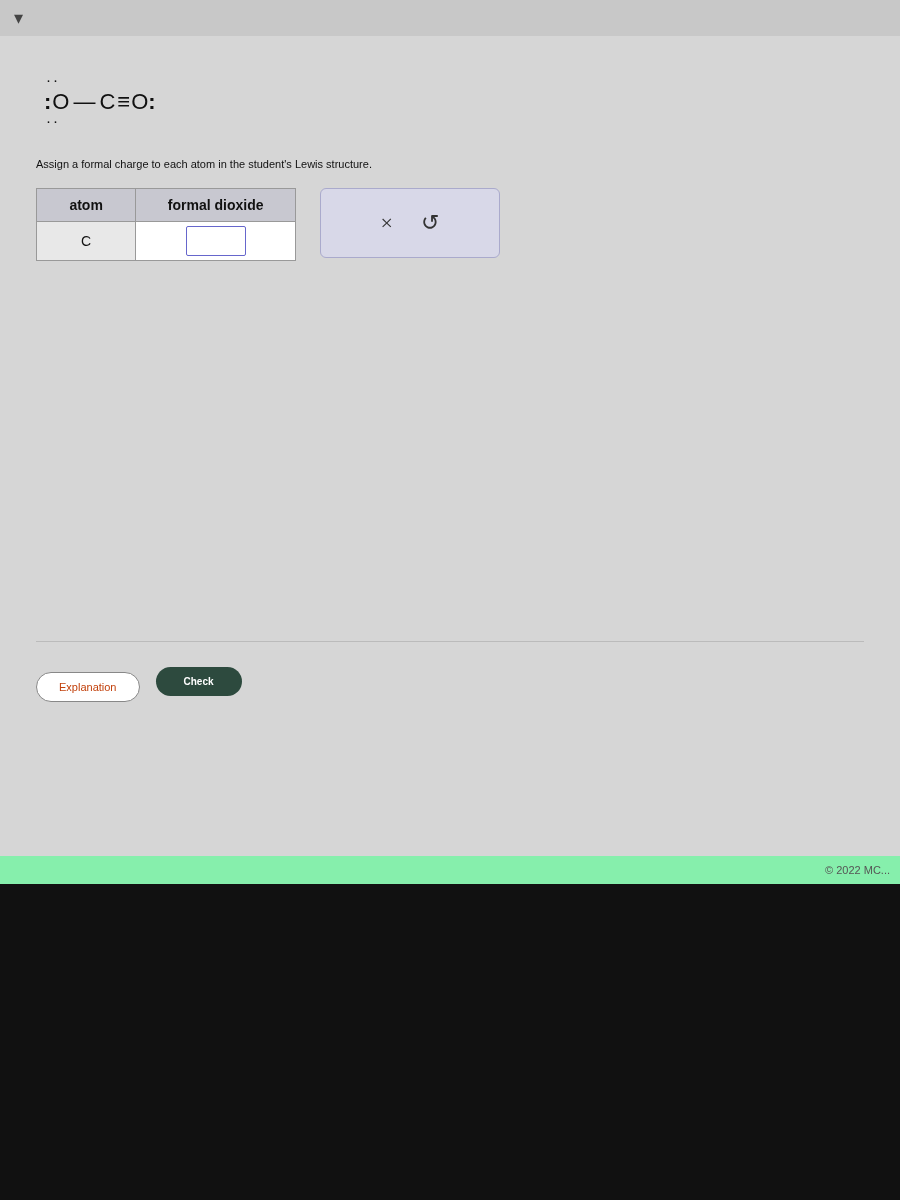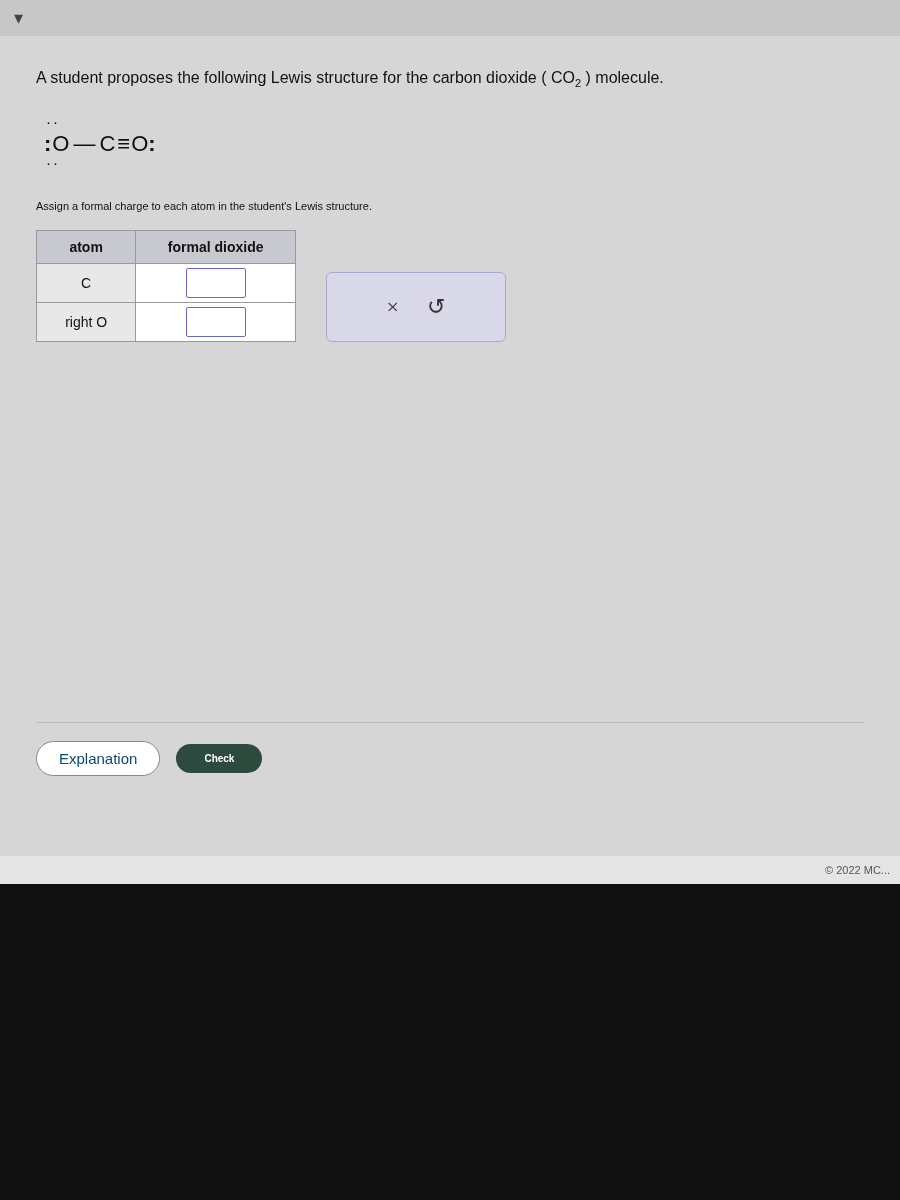--- a/index.html
+++ b/index.html
@@ -112,22 +112,22 @@
     .assign-text {
       font-size: 11px;
       color: #111;
       margin-bottom: 18px;
       font-family: Arial, sans-serif;
     }
 
     .table-and-feedback {
       display: flex;
       flex-direction: row;
-      align-items: flex-end;
-      gap: 30px;
+      align-items: flex-start;
+      gap: 24px;
     }
 
     .formal-charge-table {
       border-collapse: collapse;
       background: white;
       min-width: 260px;
     }
 
     .formal-charge-table th {
       background: #c8c8d0;
@@ -207,40 +207,41 @@
       align-items: center;
       padding-top: 18px;
       border-top: 1px solid #bbb;
     }
 
     .explanation-btn {
       background: white;
       border: 1px solid #888;
       border-radius: 20px;
       padding: 8px 22px;
-      font-size: 15px;
-      color: #0c4a6e;
+      font-size: 11px;
+      color: #c2410c;
       cursor: pointer;
       font-family: Arial, sans-serif;
+      margin-top: 12px;
     }
 
     .check-btn {
       background: #2d4a3e;
       border: none;
       border-radius: 20px;
       padding: 9px 28px;
       font-size: 10px;
       color: white;
       cursor: pointer;
       font-family: Arial, sans-serif;
       font-weight: bold;
     }
 
     .copyright-bar {
-      background: #e5e5e5;
+      background: #86efac;
       height: 28px;
       display: flex;
       align-items: center;
       justify-content: flex-end;
       padding-right: 10px;
     }
 
     .copyright-text {
       color: #555;
       font-size: 11px;
@@ -257,27 +258,20 @@
 <body>
 
 <div class="app-container">
 
   <div class="chevron-bar">
     <span class="chevron-icon">▾</span>
   </div>
 
   <div class="main-panel">
 
-    <div class="question-text">
-      <span>A student proposes the following Lewis structure for the carbon dioxide </span>
-      (<span class="co2-formula">
-        <span>CO</span><span class="co2-sub">2</span>
-      </span>)
-      <span> molecule.</span>
-    </div>
 
     <div class="lewis-structure">
       <div class="dots-top">··</div>
       <div class="lewis-formula-row">
         <span class="lewis-colon">:</span>
         <span>O</span>
         <span class="lewis-bond"> — </span>
         <span>C</span>
         <span class="lewis-triple">≡</span>
         <span>O</span>
@@ -297,26 +291,20 @@
             <th>formal dioxide</th>
           </tr>
         </thead>
         <tbody>
           <tr>
             <td class="atom-cell">C</td>
             <td class="input-cell">
               <input type="text" class="charge-input" value="" style="">
             </td>
           </tr>
-          <tr>
-            <td class="atom-cell">right O</td>
-            <td class="input-cell">
-              <input type="text" class="charge-input" value="" style="">
-            </td>
-          </tr>
         </tbody>
       </table>
 
       <div class="feedback-box">
         <span class="feedback-x">×</span>
         <span class="feedback-undo">↺</span>
       </div>
 
     </div>
 

